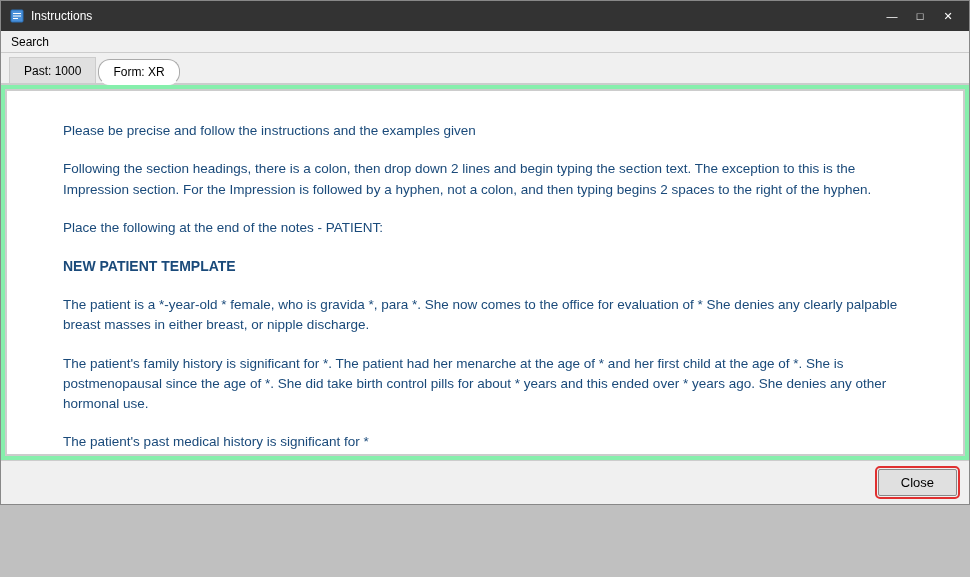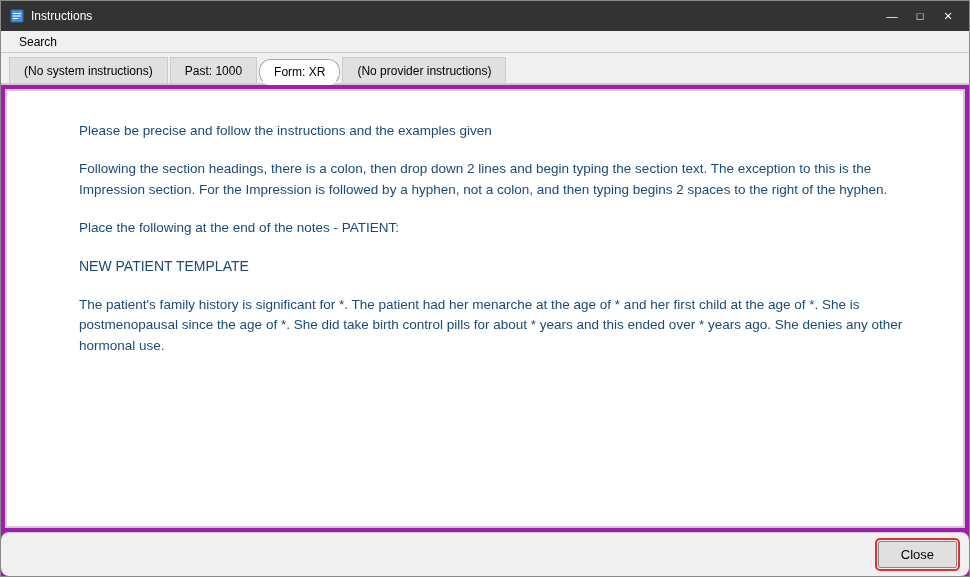--- a/index.html
+++ b/index.html
@@ -7,22 +7,22 @@
       font-family: 'Segoe UI', Tahoma, Geneva, Verdana, sans-serif;
       font-size: 13px;
       background: #c0c0c0;
       width: 970px;
       height: 577px;
       overflow: hidden;
     }
 
     .window {
       width: 970px;
-      height: 577px;
-      background: #a21caf;
+      height: 505px;
+      background: #86efac;
       border: 1px solid #888;
       display: flex;
       flex-direction: column;
     }
 
     
     .title-bar {
       background: #1a1a2e;
       background: linear-gradient(to bottom, #404040, #1a1a1a);
       background: #333;
@@ -71,21 +71,21 @@
       align-items: center;
       justify-content: center;
     }
 
     
     .menu-bar {
       background: #f0f0f0;
       height: 22px;
       display: flex;
       align-items: center;
-      padding: 0 10px;
+      padding: 0 2px;
       border-bottom: 1px solid #ccc;
       flex-shrink: 0;
     }
 
     .menu-item {
       padding: 2px 8px;
       font-size: 12px;
       color: #000;
       cursor: pointer;
     }
@@ -146,50 +146,48 @@
     }
     .content-scroll::-webkit-scrollbar-track {
       background: #c0c0c0;
     }
     .content-scroll::-webkit-scrollbar-thumb {
       background: #888;
       border: 1px solid #666;
     }
 
     .content-inner {
-      padding: 30px 40px 30px 28px;
+      padding: 30px 40px 30px 56px;
       font-size: 13.5px;
       line-height: 1.5;
       color: #1a4a7a;
-      margin-left: 44px;
     }
 
     .content-inner p {
       margin-bottom: 18px;
       color: #1a4a7a;
     }
 
     .content-inner .template-title {
       color: #1a4a7a;
-      font-weight: normal;
+      font-weight: bold;
       font-size: 14px;
       margin-bottom: 18px;
     }
 
     
     .bottom-bar {
       height: 44px;
       background: #f0f0f0;
       border-top: 1px solid #ccc;
       display: flex;
       align-items: center;
       justify-content: flex-end;
       padding: 15px 12px;
       flex-shrink: 0;
-      border-radius: 8px;
     }
 
     .close-button {
       padding: 5px 22px;
       font-size: 13px;
       background: #e0e0e0;
       border: 1px solid #888;
       cursor: pointer;
       border-radius: 2px;
       outline: 2px solid #e03030;
@@ -217,41 +215,37 @@
       <button class="title-bar-btn close-btn">✕</button>
     </div>
   </div>
 
   <div class="menu-bar">
     <div class="menu-item">Search</div>
   </div>
 
   <div class="tabs-bar">
     <div class="tab">
-      <span>(No system instructions)</span>
-    </div>
-    <div class="tab">
       <span>Past: 1000</span>
     </div>
     <div class="tab active">
       <span>Form: XR</span>
-    </div>
-    <div class="tab">
-      <span>(No provider instructions)</span>
     </div>
   </div>
 
   <div class="content-area">
     <div class="content-scroll">
       <div class="content-inner">
         <p>Please be precise and follow the instructions and the examples given</p>
         <p>Following the section headings, there is a colon, then drop down 2 lines and begin typing the section text.  The exception to this is the Impression section.  For the Impression is followed by a hyphen, not a colon, and then typing begins 2 spaces to the right of the hyphen.</p>
         <p>Place the following at the end of the notes - PATIENT:</p>
         <p class="template-title">NEW PATIENT TEMPLATE</p>
+        <p>The patient is a *-year-old * female, who is gravida *, para *.  She now comes to the office for evaluation of *  She denies any clearly palpable breast masses in either breast, or nipple discharge.</p>
         <p>The patient's family history is significant for *.  The patient had her menarche at the age of * and her first child at the age of *.  She is postmenopausal since the age of *.  She did take birth control pills for about * years and this ended over * years ago.  She denies any other hormonal use.</p>
+        <p>The patient's past medical history is significant for *</p>
       </div>
     </div>
   </div>
 
   <div class="bottom-bar">
     <button class="close-button">Close</button>
   </div>
 
 </div>
 

